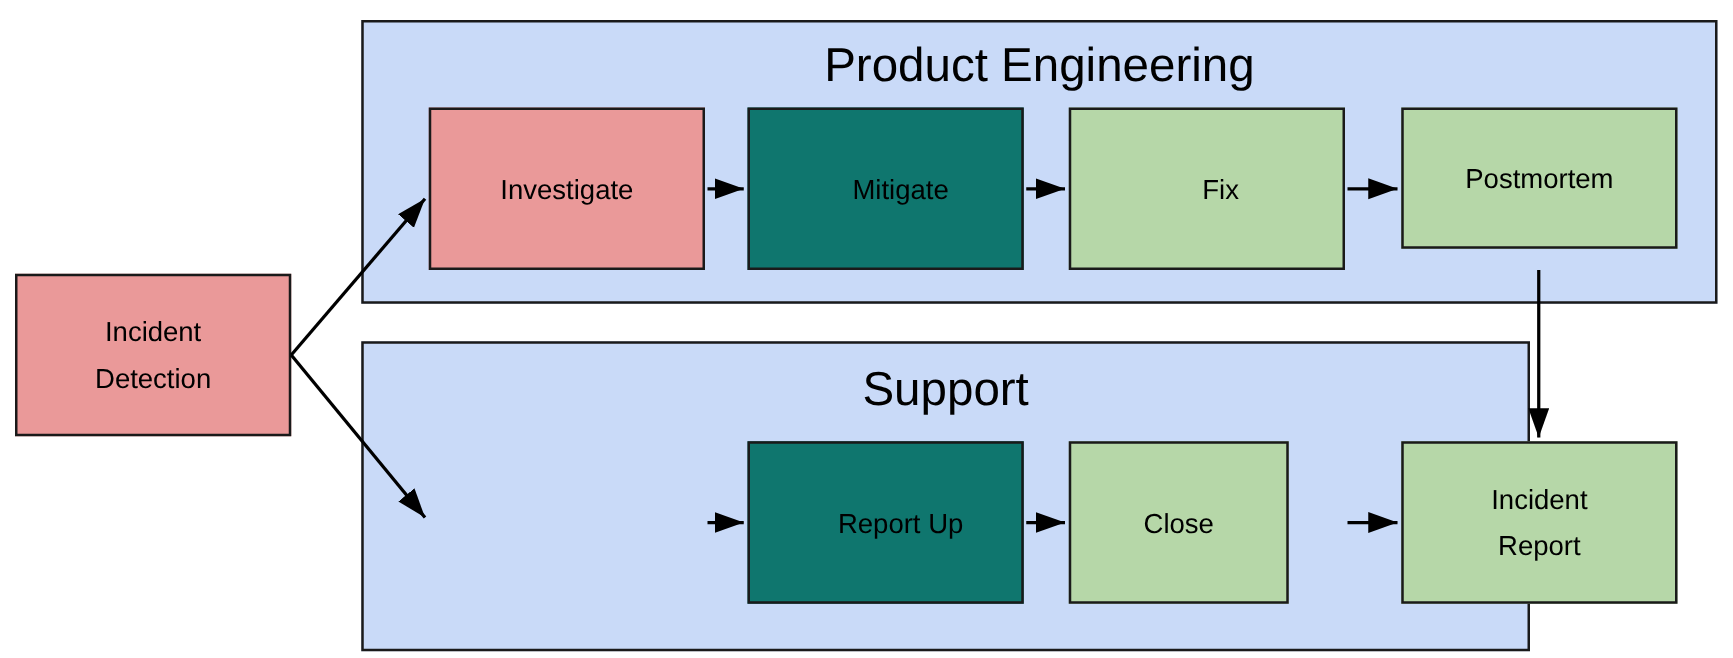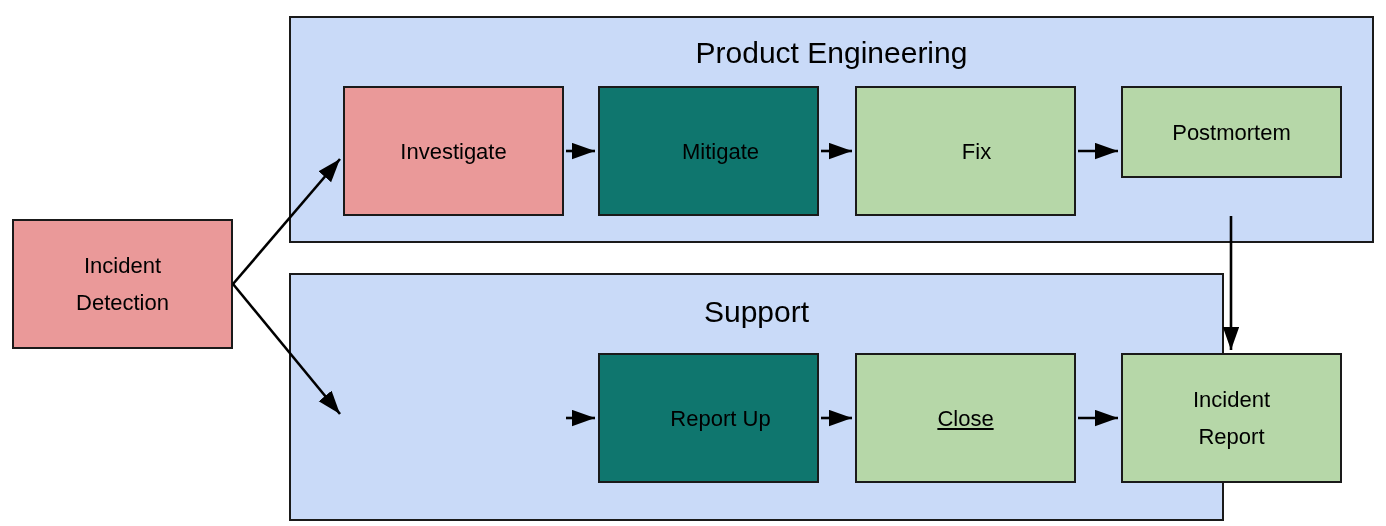--- a/index.html
+++ b/index.html
@@ -19,21 +19,21 @@
     position: absolute;
     box-sizing: border-box;
     background: #c9daf8;
     border: 2px solid #1a1a1a;
   }
   .swimlane-title {
     position: absolute;
     left: 0;
     right: 0;
     text-align: center;
-    font-size: 30px;
+    font-size: 38px;
     line-height: 34px;
     color: #000000;
     white-space: nowrap;
   }
   .node {
     position: absolute;
     box-sizing: border-box;
     border: 2px solid #1a1a1a;
     display: flex;
     align-items: center;
@@ -83,30 +83,30 @@
   </div>
 
   <div class="node fill-yellow" style="left:598px; top:86px; width:221px; height:130px;">
     <span class="node-label">Mitigate</span>
   </div>
 
   <div class="node fill-green" style="left:855px; top:86px; width:221px; height:130px;padding-left:22px;">
     <span class="node-label">Fix</span>
   </div>
 
-  <div class="node fill-green" style="left:1121px; top:86px; width:221px; height:92px;">
+  <div class="node fill-green" style="left:1121px; top:86px; width:221px; height:113px;">
     <span class="node-label">Postmortem</span>
   </div>
 
 
   <div class="node fill-yellow" style="left:598px; top:353px; width:221px; height:130px;">
     <span class="node-label">Report Up</span>
   </div>
 
-  <div class="node fill-green" style="left:855px; top:353px; width:221px; height:130px;text-decoration:underline;">
+  <div class="node fill-green" style="left:855px; top:353px; width:176px; height:130px;">
     <span class="node-label">Close</span>
   </div>
 
   <div class="node fill-green" style="left:1121px; top:353px; width:221px; height:130px;">
     <span class="node-label">Incident
 Report</span>
   </div>
 
   <svg id="edges" viewBox="0 0 1386 526">
     <defs>

